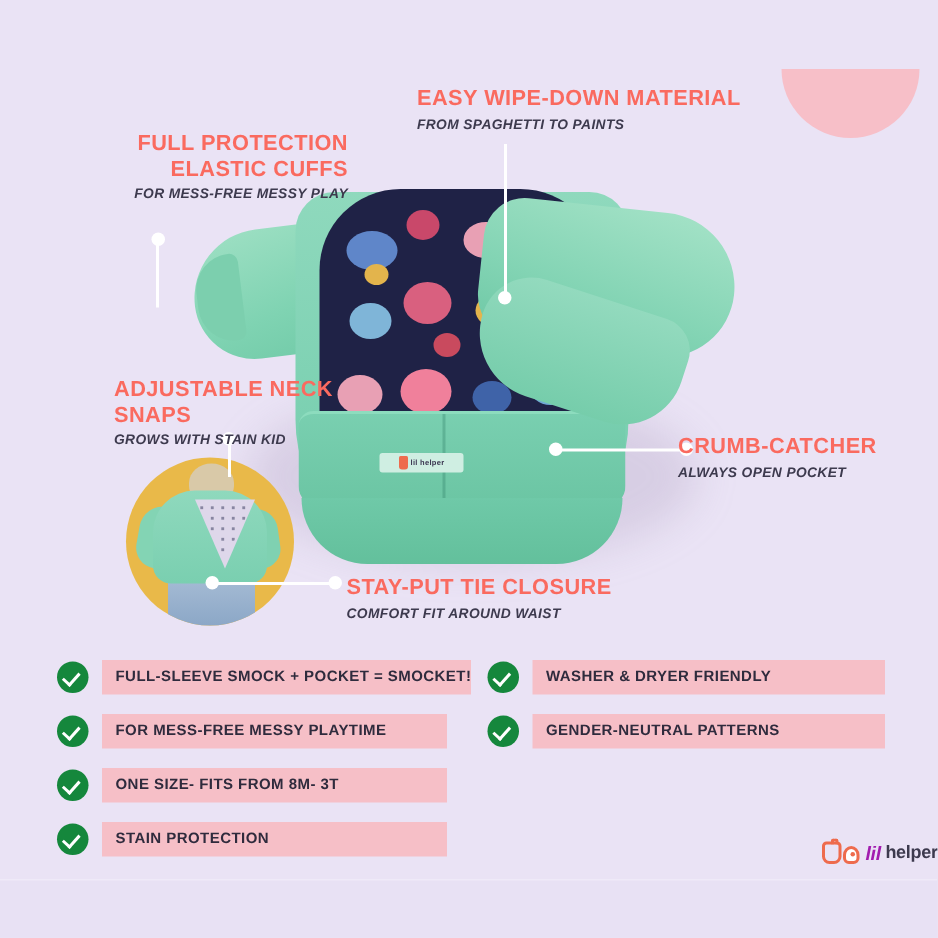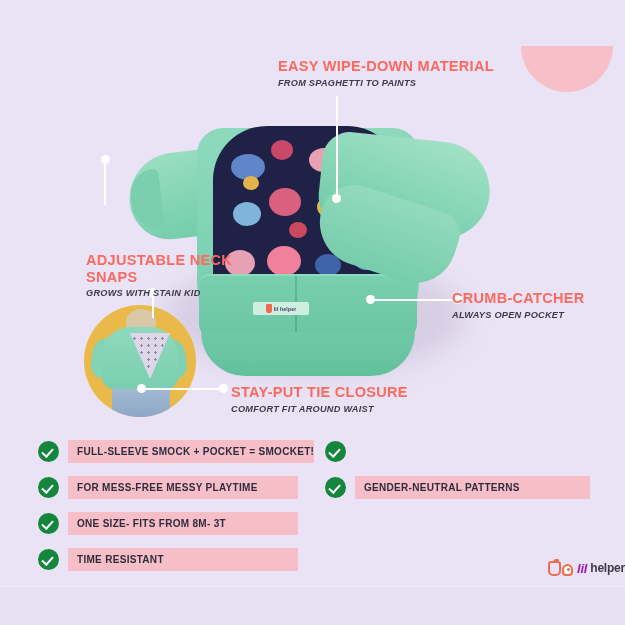--- a/index.html
+++ b/index.html
@@ -144,21 +144,21 @@
   }
   .co-sub{
     color:#3d3a4e;font-style:italic;font-weight:bold;
     font-size:9.2px;line-height:12px;letter-spacing:.25px;margin-top:2px;
   }
   .ta-right{text-align:right;}
   .ta-left{text-align:left;}
 
   #co-wipe{left:278px;top:58px;width:230px;}
   #co-cuffs{left:56px;top:88px;width:176px;}
-  #co-neck{left:86px;top:252px;width:150px;}
+  #co-neck{left:76px;top:252px;width:150px;}
   #co-crumb{left:452px;top:290px;width:160px;}
   #co-tie{left:231px;top:384px;width:200px;}
 
   
   .benefits{position:absolute;left:0;top:440px;width:625px;height:130px;}
   .col{position:absolute;top:0;}
   .col-left{left:38px;width:260px;}
   .col-right{left:325px;width:265px;}
   .b-row{position:relative;height:23px;margin-bottom:13px;display:flex;align-items:center;}
   .b-check{
@@ -286,20 +286,24 @@
 
   <div class="cl-dot" style="left:137px;top:384px;"></div>
   <div class="cl-line-h" style="left:142px;top:388px;width:78px;"></div>
   <div class="cl-dot" style="left:219px;top:384px;"></div>
 
   <div class="callout ta-left" id="co-wipe">
     <div class="co-title">EASY WIPE-DOWN MATERIAL</div>
     <div class="co-sub">FROM SPAGHETTI TO PAINTS</div>
   </div>
 
+  <div class="callout ta-right" id="co-cuffs">
+    <div class="co-title">FULL PROTECTION ELASTIC CUFFS</div>
+    <div class="co-sub">FOR MESS-FREE MESSY PLAY</div>
+  </div>
 
   <div class="callout ta-left" id="co-neck">
     <div class="co-title">ADJUSTABLE NECK SNAPS</div>
     <div class="co-sub">GROWS WITH STAIN KID</div>
   </div>
 
   <div class="callout ta-left" id="co-crumb">
     <div class="co-title">CRUMB-CATCHER</div>
     <div class="co-sub">ALWAYS OPEN POCKET</div>
   </div>
@@ -325,28 +329,31 @@
       </div>
       <div class="b-row">
         <div class="b-check"></div>
         <div class="b-bar">
           <span>ONE SIZE- FITS FROM 8M- 3T</span>
         </div>
       </div>
       <div class="b-row">
         <div class="b-check"></div>
         <div class="b-bar">
-          <span>TIME RESISTANT</span>
+          <span>STAIN PROTECTION</span>
         </div>
       </div>
     </div>
 
     <div class="col col-right">
       <div class="b-row">
         <div class="b-check"></div>
+        <div class="b-bar">
+          <span>WASHER &amp; DRYER FRIENDLY</span>
+        </div>
       </div>
       <div class="b-row">
         <div class="b-check"></div>
         <div class="b-bar">
           <span>GENDER-NEUTRAL PATTERNS</span>
         </div>
       </div>
     </div>
   </div>
 

